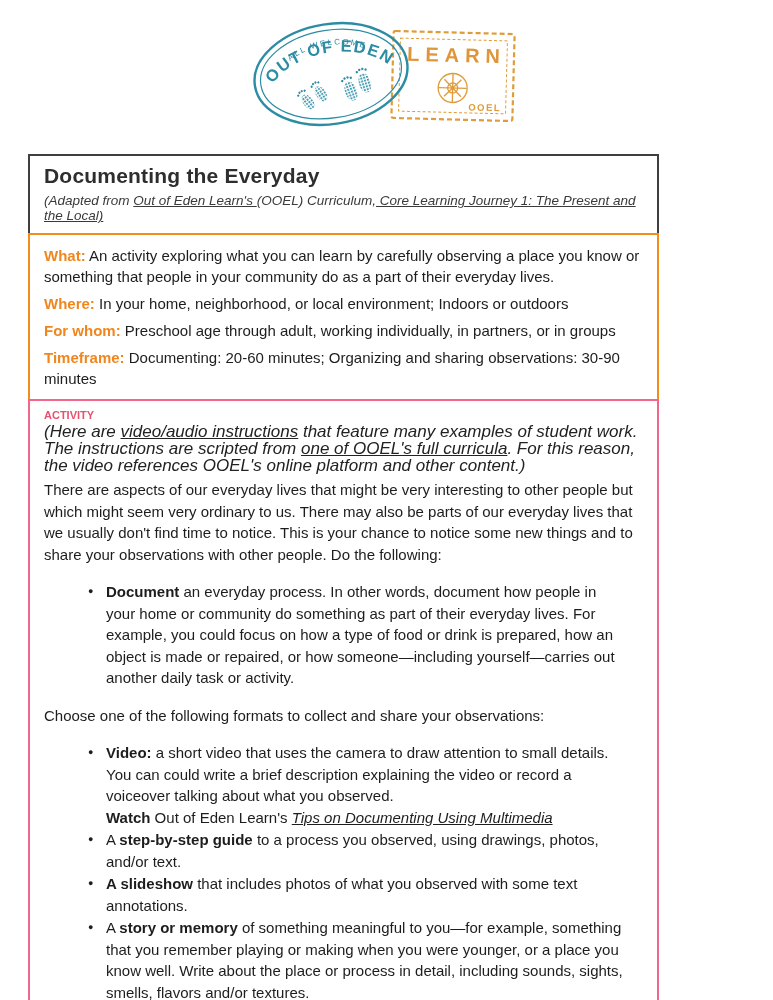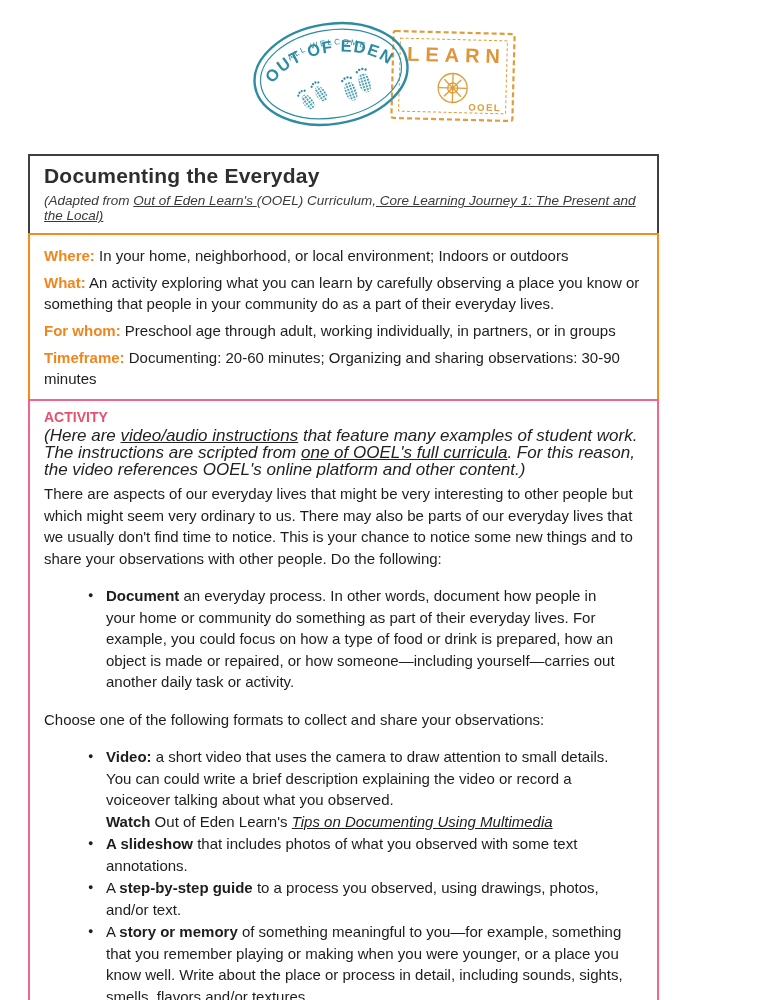--- a/index.html
+++ b/index.html
@@ -22,21 +22,21 @@
 
   h1 { font-size:21px; margin:0; color:#2e2e2e; letter-spacing:.2px; }
   .subtitle { font-size:13.5px; font-style:italic; color:#3a3a3a; margin:5px 0 0 0; }
   a { color:inherit; text-decoration:underline; cursor:pointer; }
 
   .info-row { font-size:15px; line-height:21px; margin:6px 0; }
   .info-row:first-child { margin-top:0; }
   .info-row:last-child { margin-bottom:0; }
   .lbl-orange { font-weight:bold; color:#f0861c; }
 
-  h2 { font-size:14px; margin:0 0 2px 0; }
+  h2 { font-size:11px; margin:0 0 2px 0; }
   .pink { color:#e8506e; }
   .teal { color:#14532d; }
   .note { font-style:italic; font-size:17px; line-height:17px; margin:1px 0 5px 0; color:#222; }
   .para { font-size:15px; line-height:21.5px; margin:3px 0; }
   .b { font-weight:bold; }
   .ital-link { font-style:italic; text-decoration:underline; }
 
   ul.bullets { margin:16px; padding:0 0 0 46px; list-style:none; }
   ul.bullets li { font-size:15px; line-height:21.5px; position:relative; margin:1px 0; }
   ul.bullets li::before { content:"\25CF"; position:absolute; left:-18px; top:0; font-size:9px; }
@@ -132,38 +132,38 @@
   </div>
 
   <div class="doc">
 
     <section class="box title-box">
       <h1>Documenting the Everyday</h1>
       <p class="subtitle"><span>(Adapted from </span><a>Out of Eden Learn's </a><span>(OOEL) Curriculum,</span><a> Core Learning Journey 1: The Present and the Local)</a></p>
     </section>
 
     <section class="box info-box">
+      <p class="info-row"><span class="lbl-orange">What:</span><span> An activity exploring what you can learn by carefully observing a place you know or something that people in your community do as a part of their everyday lives.</span></p>
       <p class="info-row"><span class="lbl-orange">Where:</span><span> In your home, neighborhood, or local environment; Indoors or outdoors</span></p>
-      <p class="info-row"><span class="lbl-orange">What:</span><span> An activity exploring what you can learn by carefully observing a place you know or something that people in your community do as a part of their everyday lives.</span></p>
       <p class="info-row"><span class="lbl-orange">For whom:</span><span> Preschool age through adult, working individually, in partners, or in groups</span></p>
       <p class="info-row"><span class="lbl-orange">Timeframe:</span><span> Documenting: 20-60 minutes; Organizing and sharing observations: 30-90 minutes</span></p>
     </section>
 
     <section class="box activity-box">
       <h2 class="pink">ACTIVITY</h2>
       <p class="note"><span>(Here are </span><a>video/audio instructions</a><span> that feature many examples of student work. The instructions are scripted from </span><a>one of OOEL's full curricula</a><span>. For this reason, the video references OOEL's online platform and other content.)</span></p>
       <p class="para">There are aspects of our everyday lives that might be very interesting to other people but which might seem very ordinary to us. There may also be parts of our everyday lives that we usually don't find time to notice. This is your chance to notice some new things and to share your observations with other people. Do the following:</p>
       <ul class="bullets">
         <li><span class="b">Document</span><span> an everyday process. In other words, document how people in your home or community do something as part of their everyday lives. For example, you could focus on how a type of food or drink is prepared, how an object is made or repaired, or how someone—including yourself—carries out another daily task or activity.</span></li>
       </ul>
       <p class="para">Choose one of the following formats to collect and share your observations:</p>
       <ul class="bullets">
         <li><span class="b">Video:</span><span> a short video that uses the camera to draw attention to small details. You can could write a brief description explaining the video or record a voiceover talking about what you observed.</span><br><span class="b">Watch</span><span> Out of Eden Learn's </span><a class="ital-link">Tips on Documenting Using Multimedia</a></li>
+        <li><span>A </span><span class="b">step-by-step guide</span><span> to a process you observed, using drawings, photos, and/or text.</span></li>
         <li><span class="b">A slideshow</span><span> that includes photos of what you observed with some text annotations.</span></li>
-        <li><span>A </span><span class="b">step-by-step guide</span><span> to a process you observed, using drawings, photos, and/or text.</span></li>
         <li><span>A </span><span class="b">story or memory</span><span> of something meaningful to you—for example, something that you remember playing or making when you were younger, or a place you know well. Write about the place or process in detail, including sounds, sights, smells, flavors and/or textures.</span></li>
       </ul>
     </section>
 
     <section class="box share-box">
       <h2 class="teal">SHARE ONLINE (optional)</h2>
       <ul class="bullets">
         <li><span class="b">Follow</span><span> OOEL on Twitter and Timeframe: @OutofEdenLearn.</span></li>
       </ul>
     </section>

